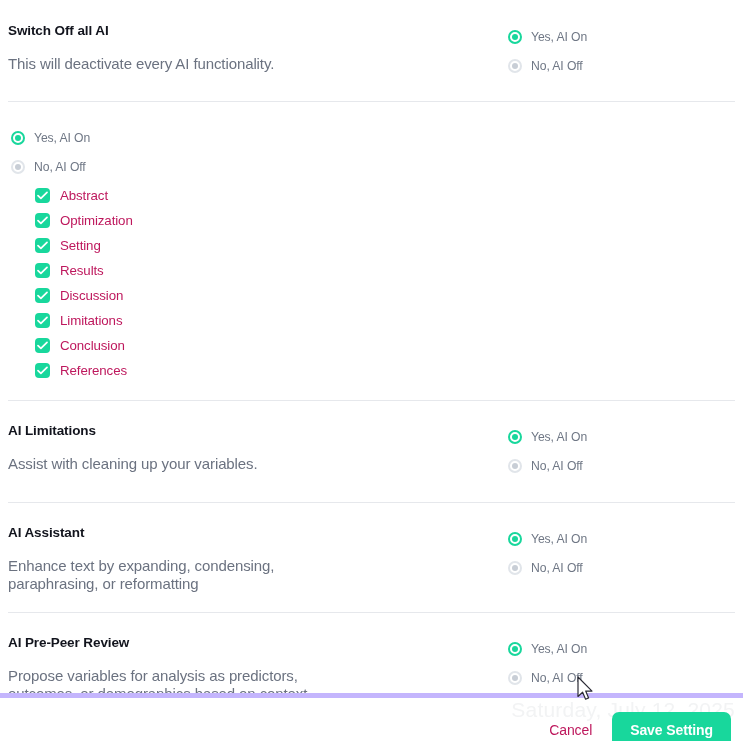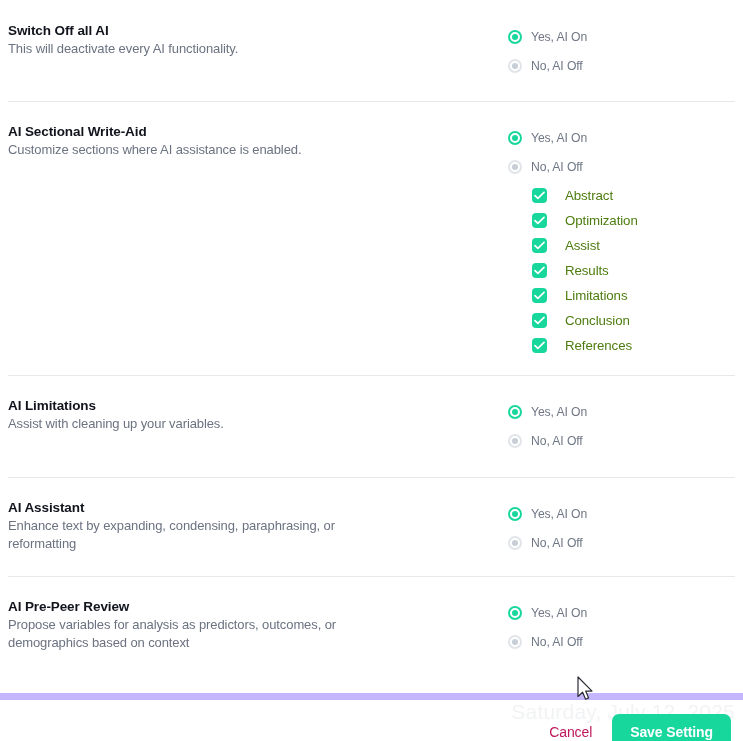--- a/index.html
+++ b/index.html
@@ -49,26 +49,26 @@
 
   .setting-title {
     font-size: 13.5px;
     font-weight: bold;
     color: #12141d;
     letter-spacing: -0.1px;
     line-height: 17px;
   }
 
   .setting-desc {
-    font-size: 13px;
+    font-size: 15px;
     font-weight: normal;
     color: #6b7280;
     line-height: 18px;
     letter-spacing: -0.1px;
-    margin-top: 1px;
+    margin-top: 16px;
   }
 
   .divider {
     height: 1px;
     background: #e6e8ec;
     width: 727px;
     margin: 0 auto;
   }
 
   
@@ -140,34 +140,33 @@
     position: relative;
   }
   .checkbox svg {
     position: absolute;
     left: 2px;
     top: 3px;
   }
 
   .check-label {
     font-size: 13.3px;
-    color: #4d7c0f;
+    color: #be185d;
     letter-spacing: -0.1px;
     white-space: nowrap;
-    margin-left: 8px;
   }
 
   
   .footer {
     position: absolute;
     left: 0;
     top: 693px;
     width: 743px;
     height: 48px;
-    border-top: 7px solid #c4b5fd;
+    border-top: 5px solid #c4b5fd;
     background: #ffffff;
   }
 
   .watermark {
     position: absolute;
     right: 8px;
     top: 0px;
     font-size: 21px;
     color: #f2f3f4;
     letter-spacing: 0.2px;
@@ -246,24 +245,20 @@
         <div class="radio-line">
           <span class="radio off"></span>
           <span class="radio-label">No, AI Off</span>
         </div>
       </div>
     </div>
 
     <div class="divider"></div>
 
     <div class="setting-row sec-pad-b">
-      <div class="setting-left">
-        <div class="setting-title">AI Sectional Write-Aid</div>
-        <div class="setting-desc">Customize sections where AI assistance is enabled.</div>
-      </div>
       <div class="setting-right">
         <div class="radio-line">
           <span class="radio on"></span>
           <span class="radio-label">Yes, AI On</span>
         </div>
         <div class="radio-line">
           <span class="radio off"></span>
           <span class="radio-label">No, AI Off</span>
         </div>
 
@@ -283,29 +278,37 @@
                 </svg>
             </span>
             <span class="check-label">Optimization</span>
           </div>
           <div class="check-line">
             <span class="checkbox">
               <svg width="11" height="9" viewBox="0 0 11 9">
                   <path d="M1 4.6 L3.9 7.4 L10 1.3" fill="none" stroke="#ffffff" stroke-width="1.7" stroke-linecap="round" stroke-linejoin="round"></path>
                 </svg>
             </span>
-            <span class="check-label">Assist</span>
+            <span class="check-label">Setting</span>
           </div>
           <div class="check-line">
             <span class="checkbox">
               <svg width="11" height="9" viewBox="0 0 11 9">
                   <path d="M1 4.6 L3.9 7.4 L10 1.3" fill="none" stroke="#ffffff" stroke-width="1.7" stroke-linecap="round" stroke-linejoin="round"></path>
                 </svg>
             </span>
             <span class="check-label">Results</span>
+          </div>
+          <div class="check-line">
+            <span class="checkbox">
+              <svg width="11" height="9" viewBox="0 0 11 9">
+                  <path d="M1 4.6 L3.9 7.4 L10 1.3" fill="none" stroke="#ffffff" stroke-width="1.7" stroke-linecap="round" stroke-linejoin="round"></path>
+                </svg>
+            </span>
+            <span class="check-label">Discussion</span>
           </div>
           <div class="check-line">
             <span class="checkbox">
               <svg width="11" height="9" viewBox="0 0 11 9">
                   <path d="M1 4.6 L3.9 7.4 L10 1.3" fill="none" stroke="#ffffff" stroke-width="1.7" stroke-linecap="round" stroke-linejoin="round"></path>
                 </svg>
             </span>
             <span class="check-label">Limitations</span>
           </div>
           <div class="check-line">

